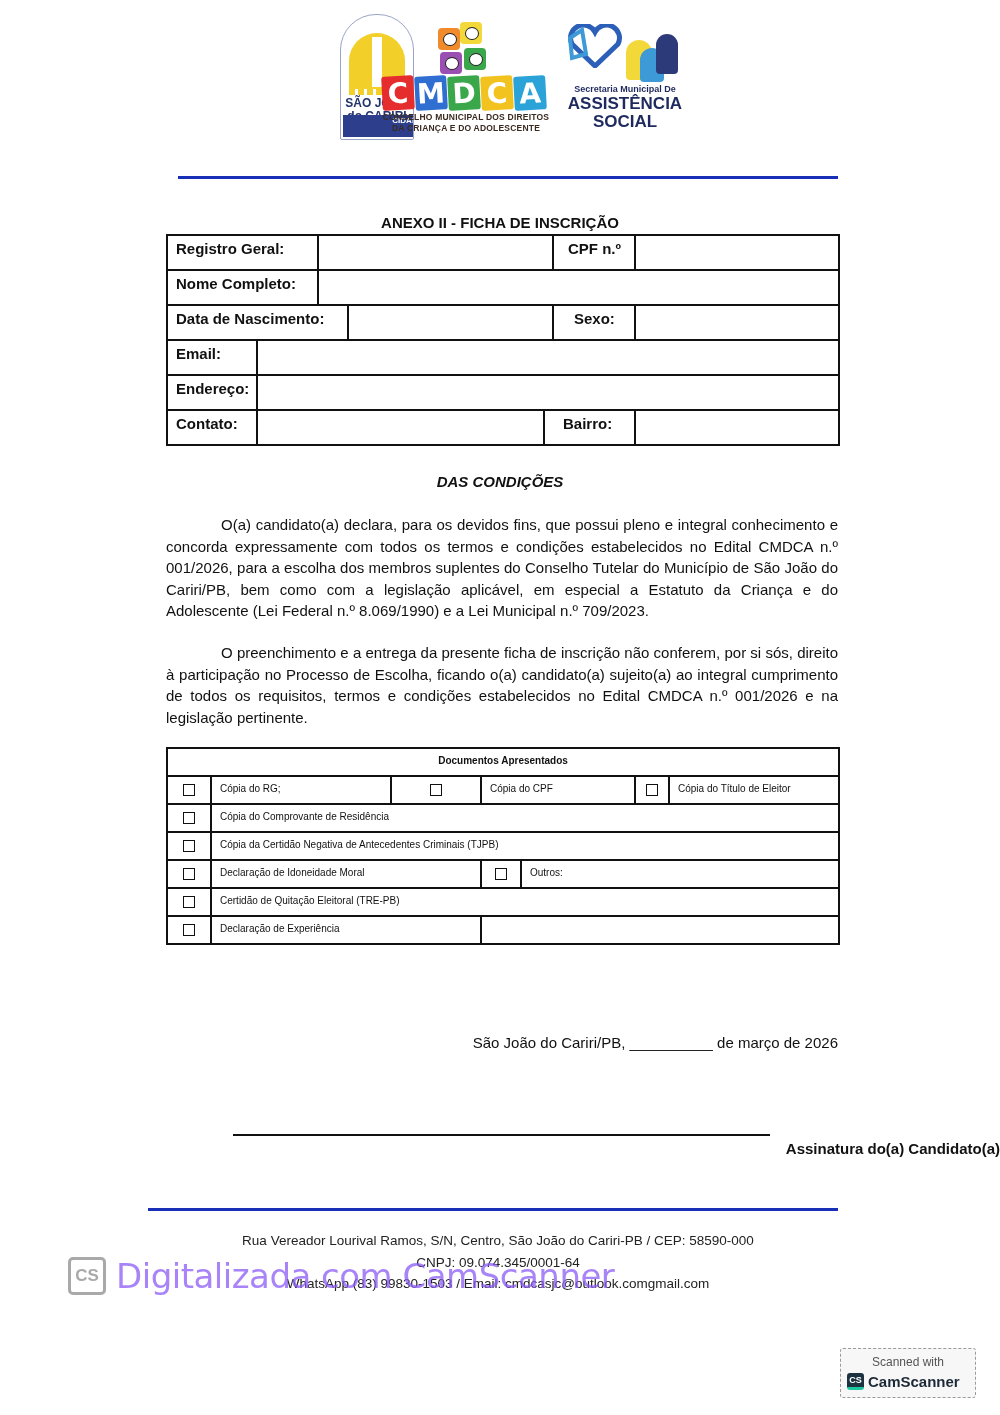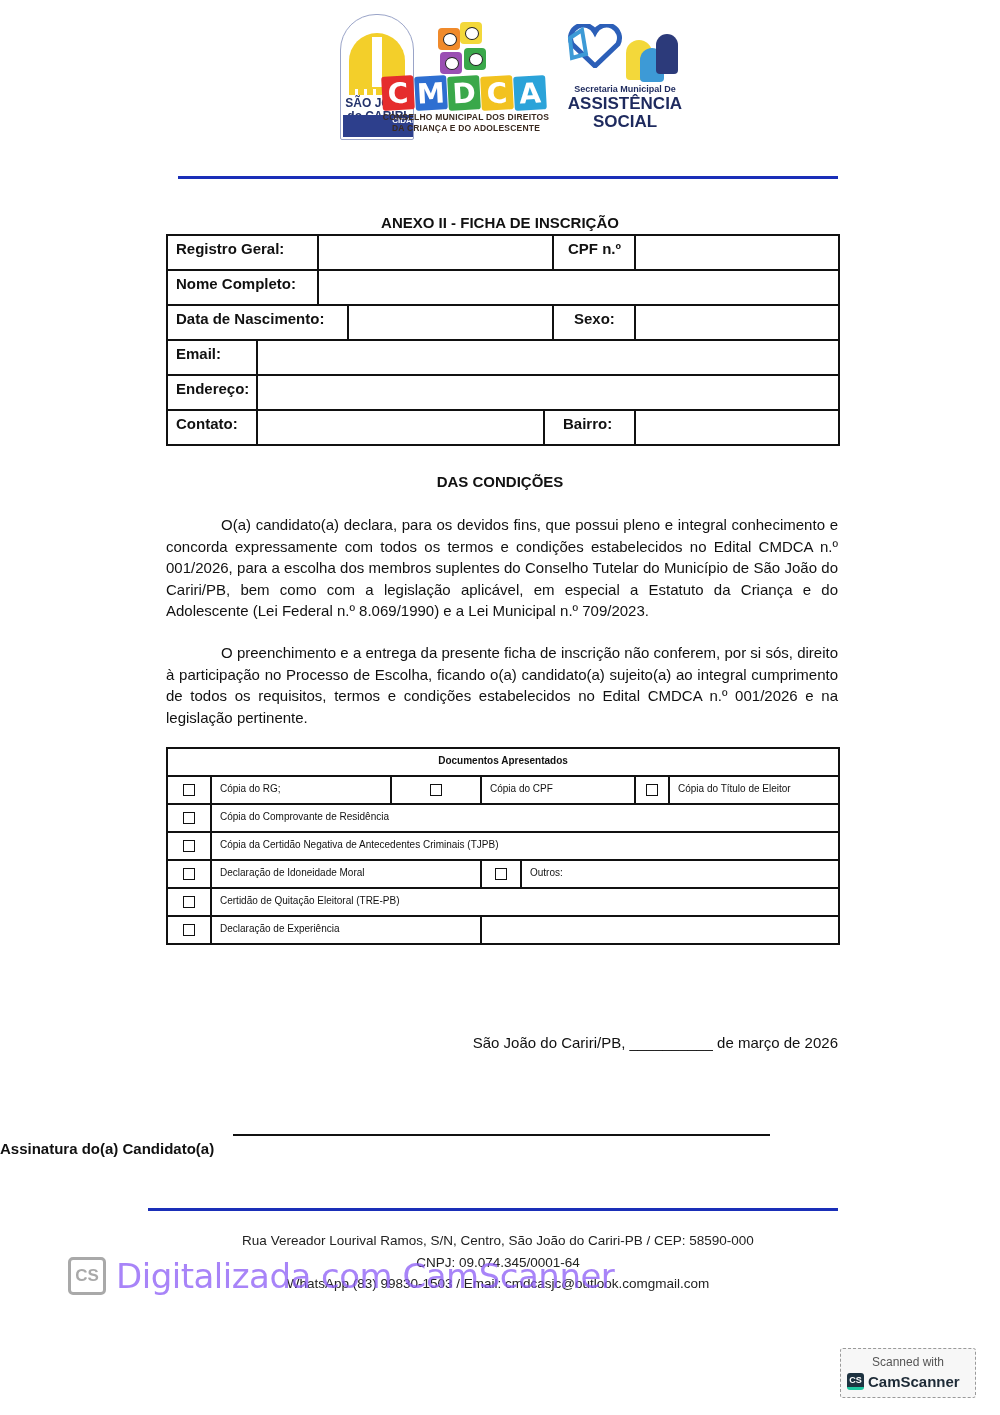--- a/index.html
+++ b/index.html
@@ -30,41 +30,41 @@
   #logo-sms .s1 { position: absolute; left: 0; width: 130px; top: 66px; text-align: center; font-size: 9px; font-weight: bold; color: #1e2a5e; }
   #logo-sms .s2 { position: absolute; left: 0; width: 130px; top: 76px; text-align: center; font-size: 17px; font-weight: bold; color: #1e2a5e; }
   #logo-sms .s3 { position: absolute; left: 0; width: 130px; top: 94px; text-align: center; font-size: 17px; font-weight: bold; color: #1e2a5e; }
 
   .rule-blue { height: 3px; background: #1a2fb8; }
   #rule-top { left: 178px; top: 176px; width: 660px; }
   #rule-bottom { left: 148px; top: 1208px; width: 690px; }
 
   .title { left: 0; width: 1000px; text-align: center; font-weight: bold; font-size: 15px; }
   #form-title { top: 214px; }
-  #cond-title { top: 473px; }
+  #cond-title { top: 473px; font-style: italic; }
 
   
   table.grid { border-collapse: collapse; position: absolute; table-layout: fixed; }
   table.grid td { border: 2.5px solid #111; font-weight: bold; font-size: 15px; padding: 0 0 0 8px; vertical-align: top; height: 33px; line-height: 26px; }
   #form-table { left: 166px; top: 234px; width: 672px; }
 
   .para { left: 166px; width: 672px; font-size: 15px; line-height: 21.5px; text-align: justify; }
   .para .indent { display: inline-block; width: 55px; }
   #para1 { top: 514px; }
   #para2 { top: 642px; }
 
   #docs-table { left: 166px; top: 747px; width: 672px; }
   #docs-table td { font-weight: normal; height: 26px; line-height: 24px; font-size: 10px; }
   #docs-table td.head { font-weight: bold; text-align: center; padding: 0; }
   #docs-table td.cb { padding: 0; text-align: center; vertical-align: middle; }
   .checkbox { display: inline-block; width: 10px; height: 10px; border: 1.6px solid #111; vertical-align: middle; }
 
   #date-line { right: 162px; top: 1034px; font-size: 15px; }
   #sig-line { left: 233px; top: 1134px; width: 537px; height: 1.5px; background: #111; }
-  #sig-label { left: 0; width: 1000px; text-align: left; top: 1140px; font-weight: bold; font-size: 15px; }
+  #sig-label { left: 0; width: 1000px; text-align: right; top: 1140px; font-weight: bold; font-size: 15px; }
 
   .foot { left: 0; width: 996px; text-align: center; font-size: 13.5px; color: #222; }
   #foot1 { top: 1233px; }
   #foot2 { top: 1255px; }
   #foot3 { top: 1276px; }
 
   #wm { left: 68px; top: 1256px; display: flex; align-items: center; gap: 10px; opacity: 0.75; }
   #wm .cs { width: 38px; height: 38px; border: 3px solid #8d8d8d; border-radius: 5px; box-sizing: border-box; color: #8d8d8d; font-weight: bold; font-size: 17px; display: flex; align-items: center; justify-content: center; }
   #wm .txt { font-size: 34px; color: #8b5cf6; font-family: "DejaVu Sans", sans-serif; letter-spacing: -0.5px; }
 

